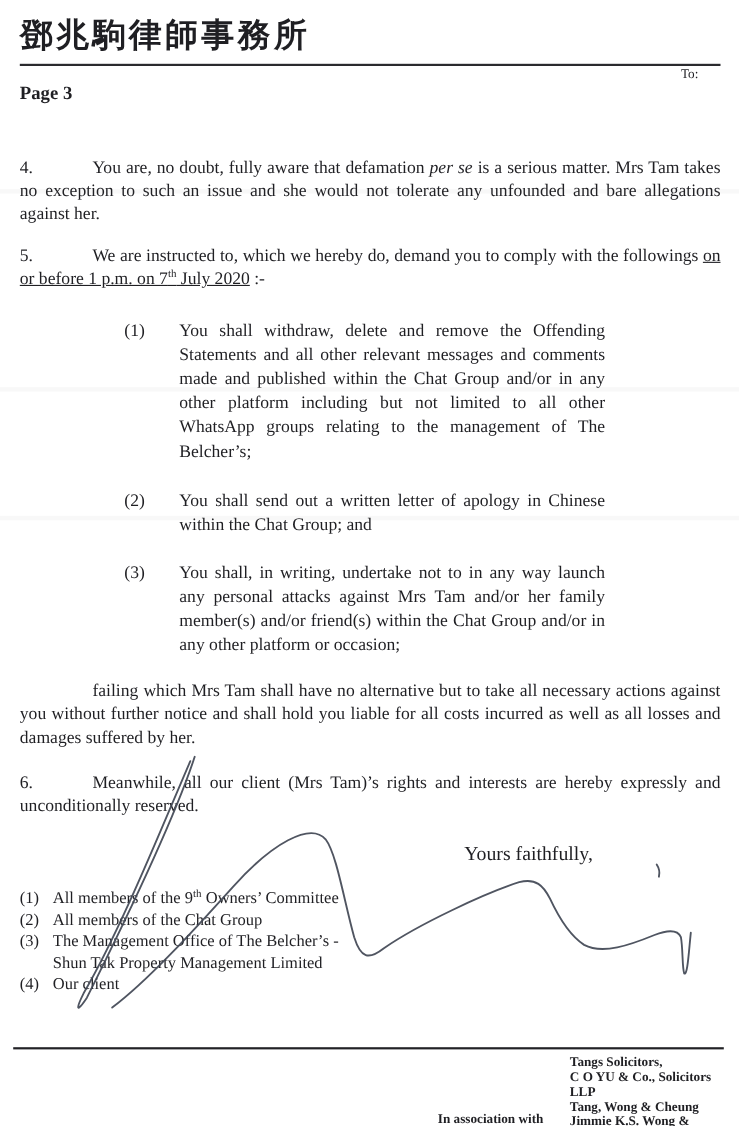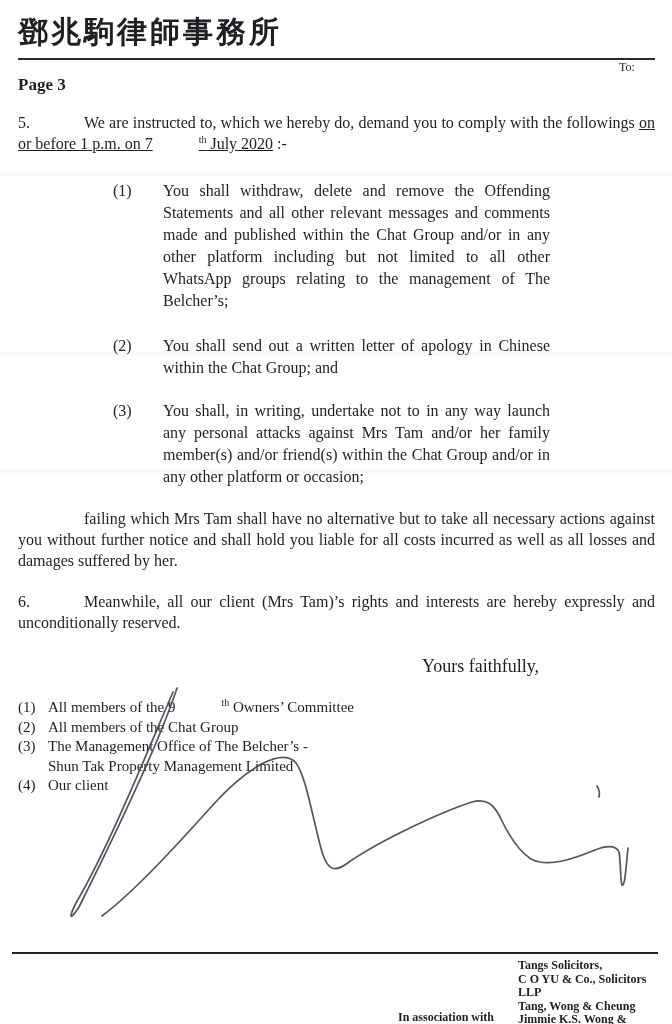--- a/index.html
+++ b/index.html
@@ -40,21 +40,21 @@
 
   
   .para{
     font-size:16px;line-height:21px;text-align:justify;
   }
   .pnum{display:inline-block;width:66px;}
   .p4{margin-top:47px;}
   .p5{margin-top:17px;}
   .p6{margin-top:20px;}
   .deadline{text-decoration:underline;}
-  sup{font-size:10px;line-height:0;margin-left:46px;}
+  sup{font-size:10px;line-height:0;}
   .italic{font-style:italic;}
 
   
   .demand{
     display:flex;margin-left:95px;width:437px;
     font-size:16px;line-height:22px;
   }
   .d1{margin-top:26px;}
   .d2{margin-top:23px;}
   .d3{margin-top:21px;}
@@ -110,20 +110,23 @@
   <div class="letterhead">
     <span class="firm-zh" lang="zh-Hant">鄧兆駒律師事務所</span>
   </div>
 
   <div class="to-row">
     <span class="to-label">To:</span>
   </div>
 
   <div class="page-no">Page 3</div>
 
+  <div class="para p4">
+    <span class="pnum">4.</span><span>You are, no doubt, fully aware that defamation </span><span class="italic">per se</span><span> is a serious matter. Mrs Tam takes no exception to such an issue and she would not tolerate any unfounded and bare allegations against her.</span>
+  </div>
 
   <div class="para p5">
     <span class="pnum">5.</span><span>We are instructed to, which we hereby do, demand you to comply with the followings </span><span class="deadline"><span>on or before 1 p.m. on 7</span><sup>th</sup><span> July 2020</span></span><span> :-</span>
   </div>
 
   <div class="demand d1">
     <span class="dnum">(1)</span>
     <div class="dtext">You shall withdraw, delete and remove the Offending Statements and all other relevant messages and comments made and published within the Chat Group and/or in any other platform including but not limited to all other WhatsApp groups relating to the management of The Belcher’s;</div>
   </div>
   <div class="demand d2">

